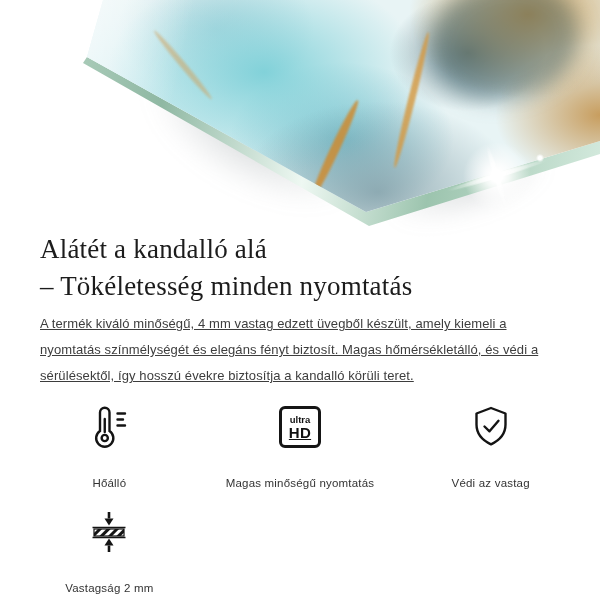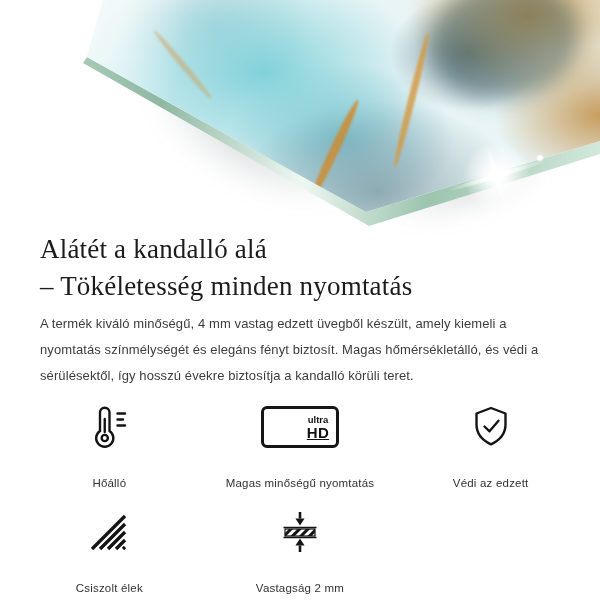--- a/index.html
+++ b/index.html
@@ -55,21 +55,21 @@
   .para{position:absolute;left:40px;top:311px;width:520px;
         font-size:13px;line-height:26px;color:#3d3d3d;letter-spacing:.1px;}
 
   
   .features{position:absolute;left:14px;right:14px;top:402px;
             display:grid;grid-template-columns:1fr 1fr 1fr;row-gap:18px;}
   .feature{display:flex;flex-direction:column;align-items:center;}
   .f-icon{height:50px;display:flex;align-items:center;justify-content:center;color:#141414;}
   .f-label{margin-top:25px;font-size:11.5px;color:#333;letter-spacing:.2px;}
   .uhd-box{width:36px;height:36px;border:3px solid #151515;border-radius:6px;
-           display:flex;flex-direction:column;align-items:center;justify-content:center;color:#111;padding-left:36px;}
+           display:flex;flex-direction:column;align-items:center;justify-content:center;color:#111;}
   .uhd-top{font-size:9.5px;font-weight:700;line-height:10px;}
   .uhd-bottom{font-size:15px;font-weight:800;line-height:15px;letter-spacing:.3px;text-decoration:underline;}
   svg{display:block;}
 </style>
 </head>
 <body>
 
 <div class="page">
 
   <div class="hero">
@@ -88,21 +88,21 @@
       <span class="sp-beam2"></span>
     </div>
     <div class="glint"></div>
   </div>
 
   <h1 class="heading" style="margin:0;font-weight:400;">
     <span>Alátét a kandalló alá</span><br>
     <span>– Tökéletesség minden nyomtatás</span>
   </h1>
 
-  <p class="para" style="margin:0;">A termék kiváló minőségű, 4 mm vastag edzett üvegből készült, amely kiemeli a nyomtatás színmélységét és elegáns fényt biztosít. Magas hőmérsékletálló, és védi a sérülésektől, így hosszú évekre biztosítja a kandalló körüli teret.</p>
+  <p class="para" style="margin:0;text-decoration:underline;">A termék kiváló minőségű, 4 mm vastag edzett üvegből készült, amely kiemeli a nyomtatás színmélységét és elegáns fényt biztosít. Magas hőmérsékletálló, és védi a sérülésektől, így hosszú évekre biztosítja a kandalló körüli teret.</p>
 
   <div class="features">
 
     <div class="feature">
       <div class="f-icon">
         <svg width="48" height="48" viewBox="0 0 48 48" fill="none" stroke="#141414" stroke-width="2.4" stroke-linecap="round">
           <path d="M24.5 28 V9.5 a4.75 4.75 0 0 0 -9.5 0 V28 a8.6 8.6 0 1 0 9.5 0 Z"></path>
           <circle cx="19.75" cy="35" r="3.1"></circle>
           <path d="M19.75 16 V29"></path>
           <path d="M32.5 10.5 h7.5 M32.5 16.5 h5.5 M32.5 22.5 h7.5"></path>
@@ -121,36 +121,24 @@
       <div class="f-label">Magas minőségű nyomtatás</div>
     </div>
 
     <div class="feature">
       <div class="f-icon">
         <svg width="48" height="48" viewBox="0 0 48 48" fill="none" stroke="#141414" stroke-width="2.4" stroke-linecap="round" stroke-linejoin="round">
           <path d="M24 5 L38.5 10.5 V21.5 C38.5 31.5 31.5 37.8 24 41.3 C16.5 37.8 9.5 31.5 9.5 21.5 V10.5 Z"></path>
           <path d="M17.5 23.5 L22.5 28.3 L31.5 17.8"></path>
         </svg>
       </div>
-      <div class="f-label">Védi az edzett</div>
+      <div class="f-label">Védi az vastag</div>
     </div>
 
 
-    <div class="feature">
-      <div class="f-icon">
-        <svg width="48" height="48" viewBox="0 0 48 48" fill="none" stroke="#141414" stroke-width="3.4">
-          <path d="M7 41 L40 8"></path>
-          <path d="M15 41 L40 16"></path>
-          <path d="M23 41 L40 24"></path>
-          <path d="M31 41 L40 32"></path>
-          <path d="M38 41 L40 39"></path>
-        </svg>
-      </div>
-      <div class="f-label">Csiszolt élek</div>
-    </div>
 
     <div class="feature">
       <div class="f-icon">
         <svg width="48" height="48" viewBox="0 0 48 48" fill="none">
           <defs>
             <pattern id="hatch" patternUnits="userSpaceOnUse" width="6" height="6" patternTransform="rotate(45)">
               <rect width="3" height="6" fill="#141414"></rect>
             </pattern>
           </defs>
           <path d="M7.5 19.5 H40.5 M7.5 29.5 H40.5" stroke="#141414" stroke-width="1.5"></path>

